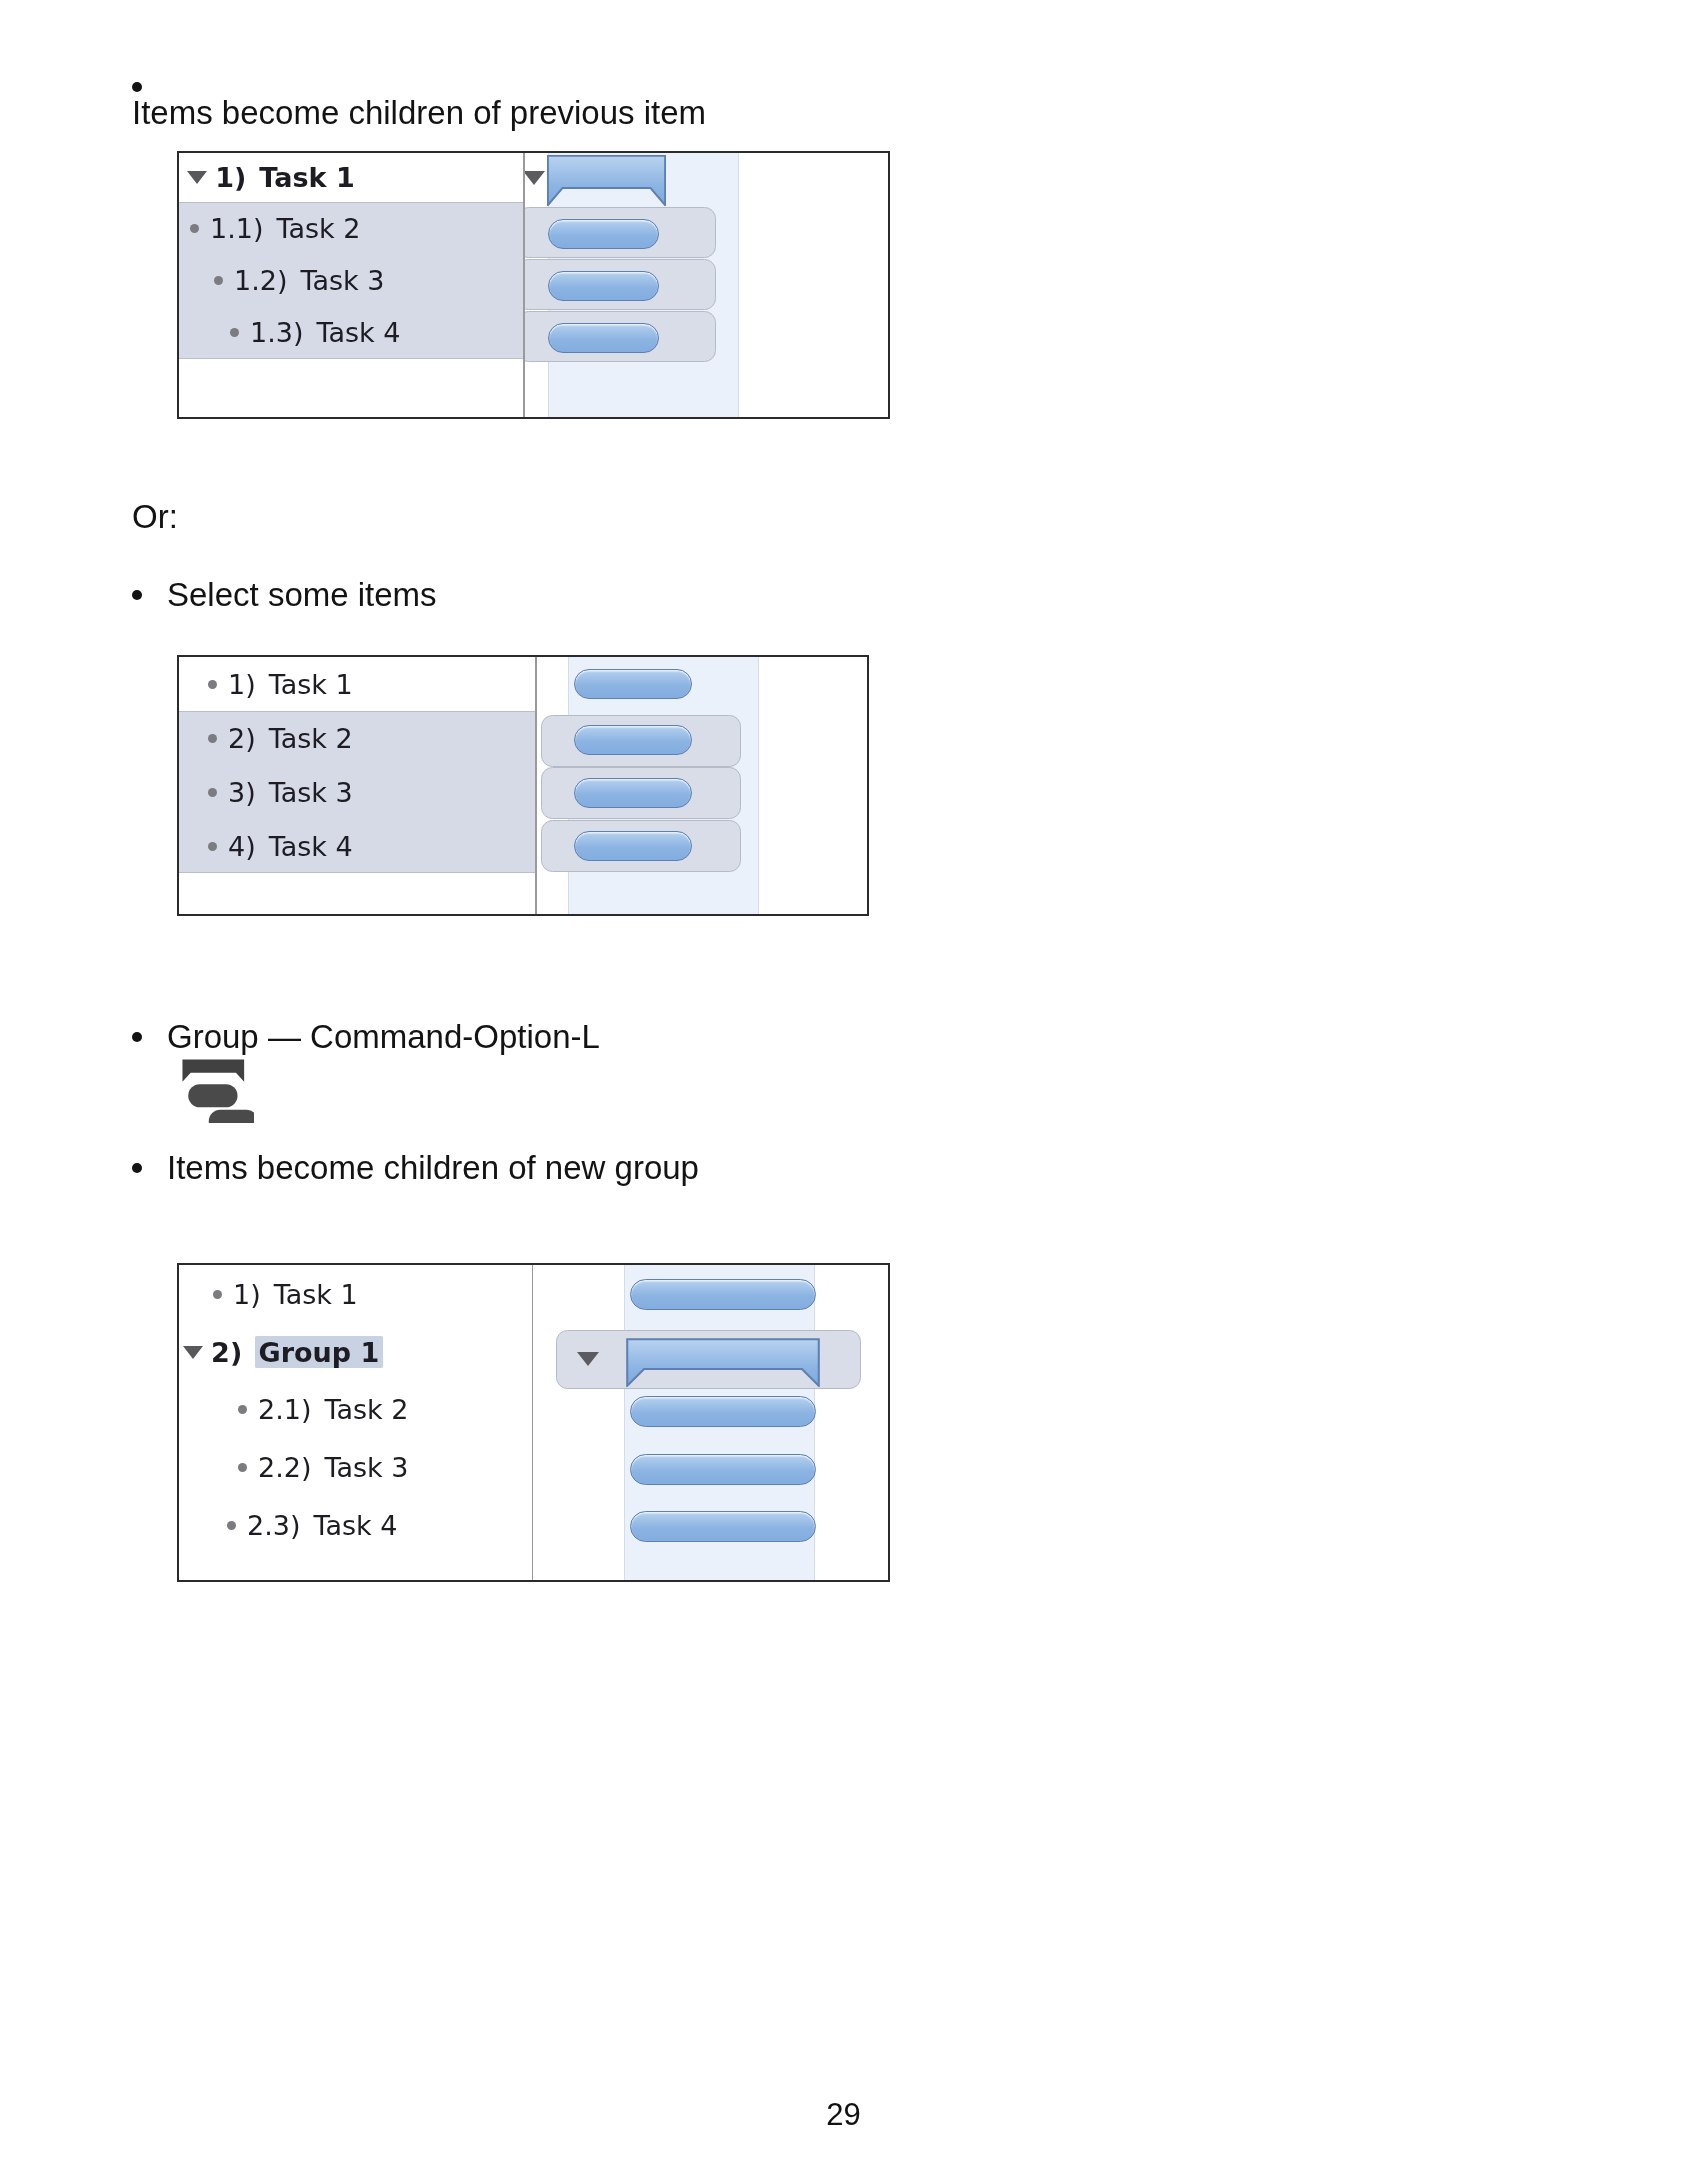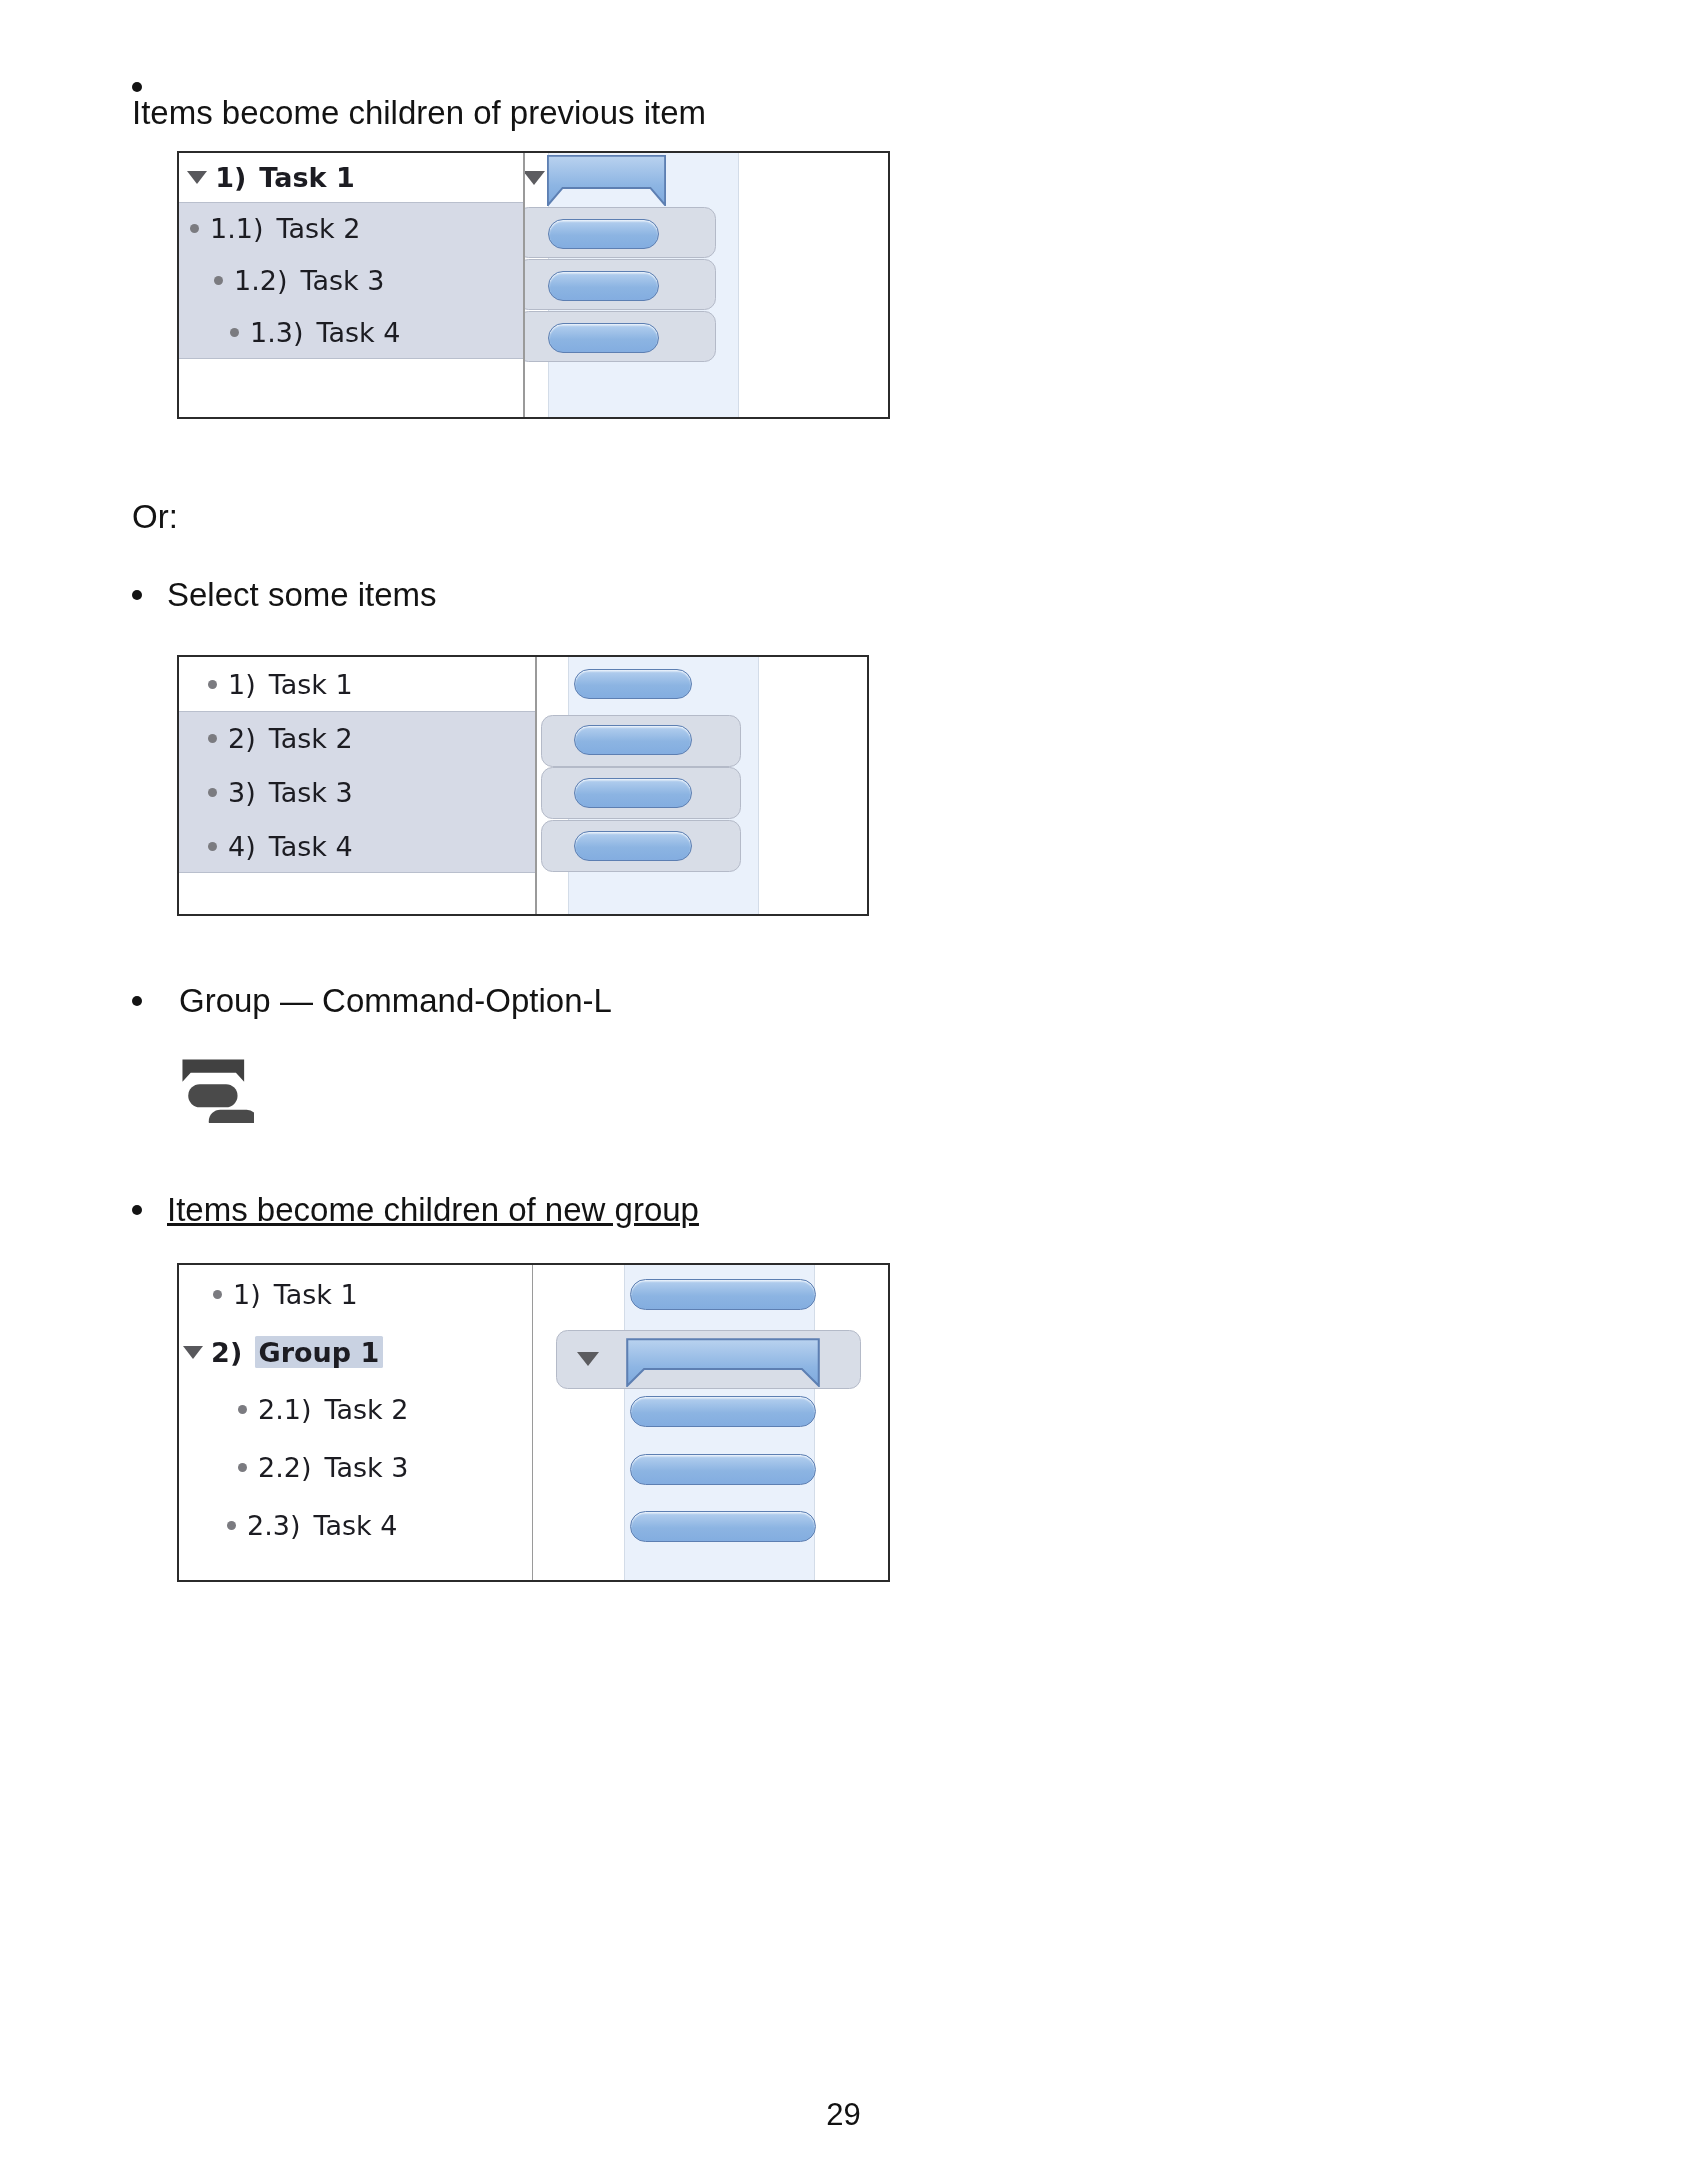--- a/index.html
+++ b/index.html
@@ -271,34 +271,34 @@
       <div class="grow-sel" style="left:4.1px;top:110px;width:200px;height:52px;"></div>
       <div class="bar" style="left:37px;top:121px;width:118px;height:30px;"></div>
 
       <div class="grow-sel" style="left:4.1px;top:163px;width:200px;height:52px;"></div>
       <div class="bar" style="left:37px;top:174px;width:118px;height:30px;"></div>
     </div>
 
   </div>
 </div>
 
-<div class="bullet-line" style="left:132px;top:980px;gap:12px;">
+<div class="bullet-line" style="left:132px;top:1016px;">
   <span class="bullet-dot"></span>
   <span>Group — Command-Option-L</span>
 </div>
 
 <div class="group-icon" style="left:180px;top:1057px;width:74px;height:66px;">
   <svg width="74" height="66" viewBox="0 0 90 80">
     <path d="M3,3 H78 V30 L68,19 H13 L3,30 Z" fill="#414141"></path>
     <rect x="10" y="33" width="60" height="28" rx="14" fill="#4a4a4a"></rect>
     <rect x="35" y="64" width="60" height="28" rx="14" fill="#4a4a4a"></rect>
   </svg>
 </div>
 
-<div class="bullet-line" style="left:132px;top:1189px;text-decoration:underline;">
+<div class="bullet-line" style="left:132px;top:1147px;">
   <span class="bullet-dot"></span>
   <span>Items become children of new group</span>
 </div>
 
 <div class="shot" style="left:177px;top:1263px;width:713px;height:319px;">
   <div class="panes">
 
     <div class="outline-pane" style="width:353px;">
 
       <div class="orow" style="top:0px;height:58px;padding-left:23px;">

